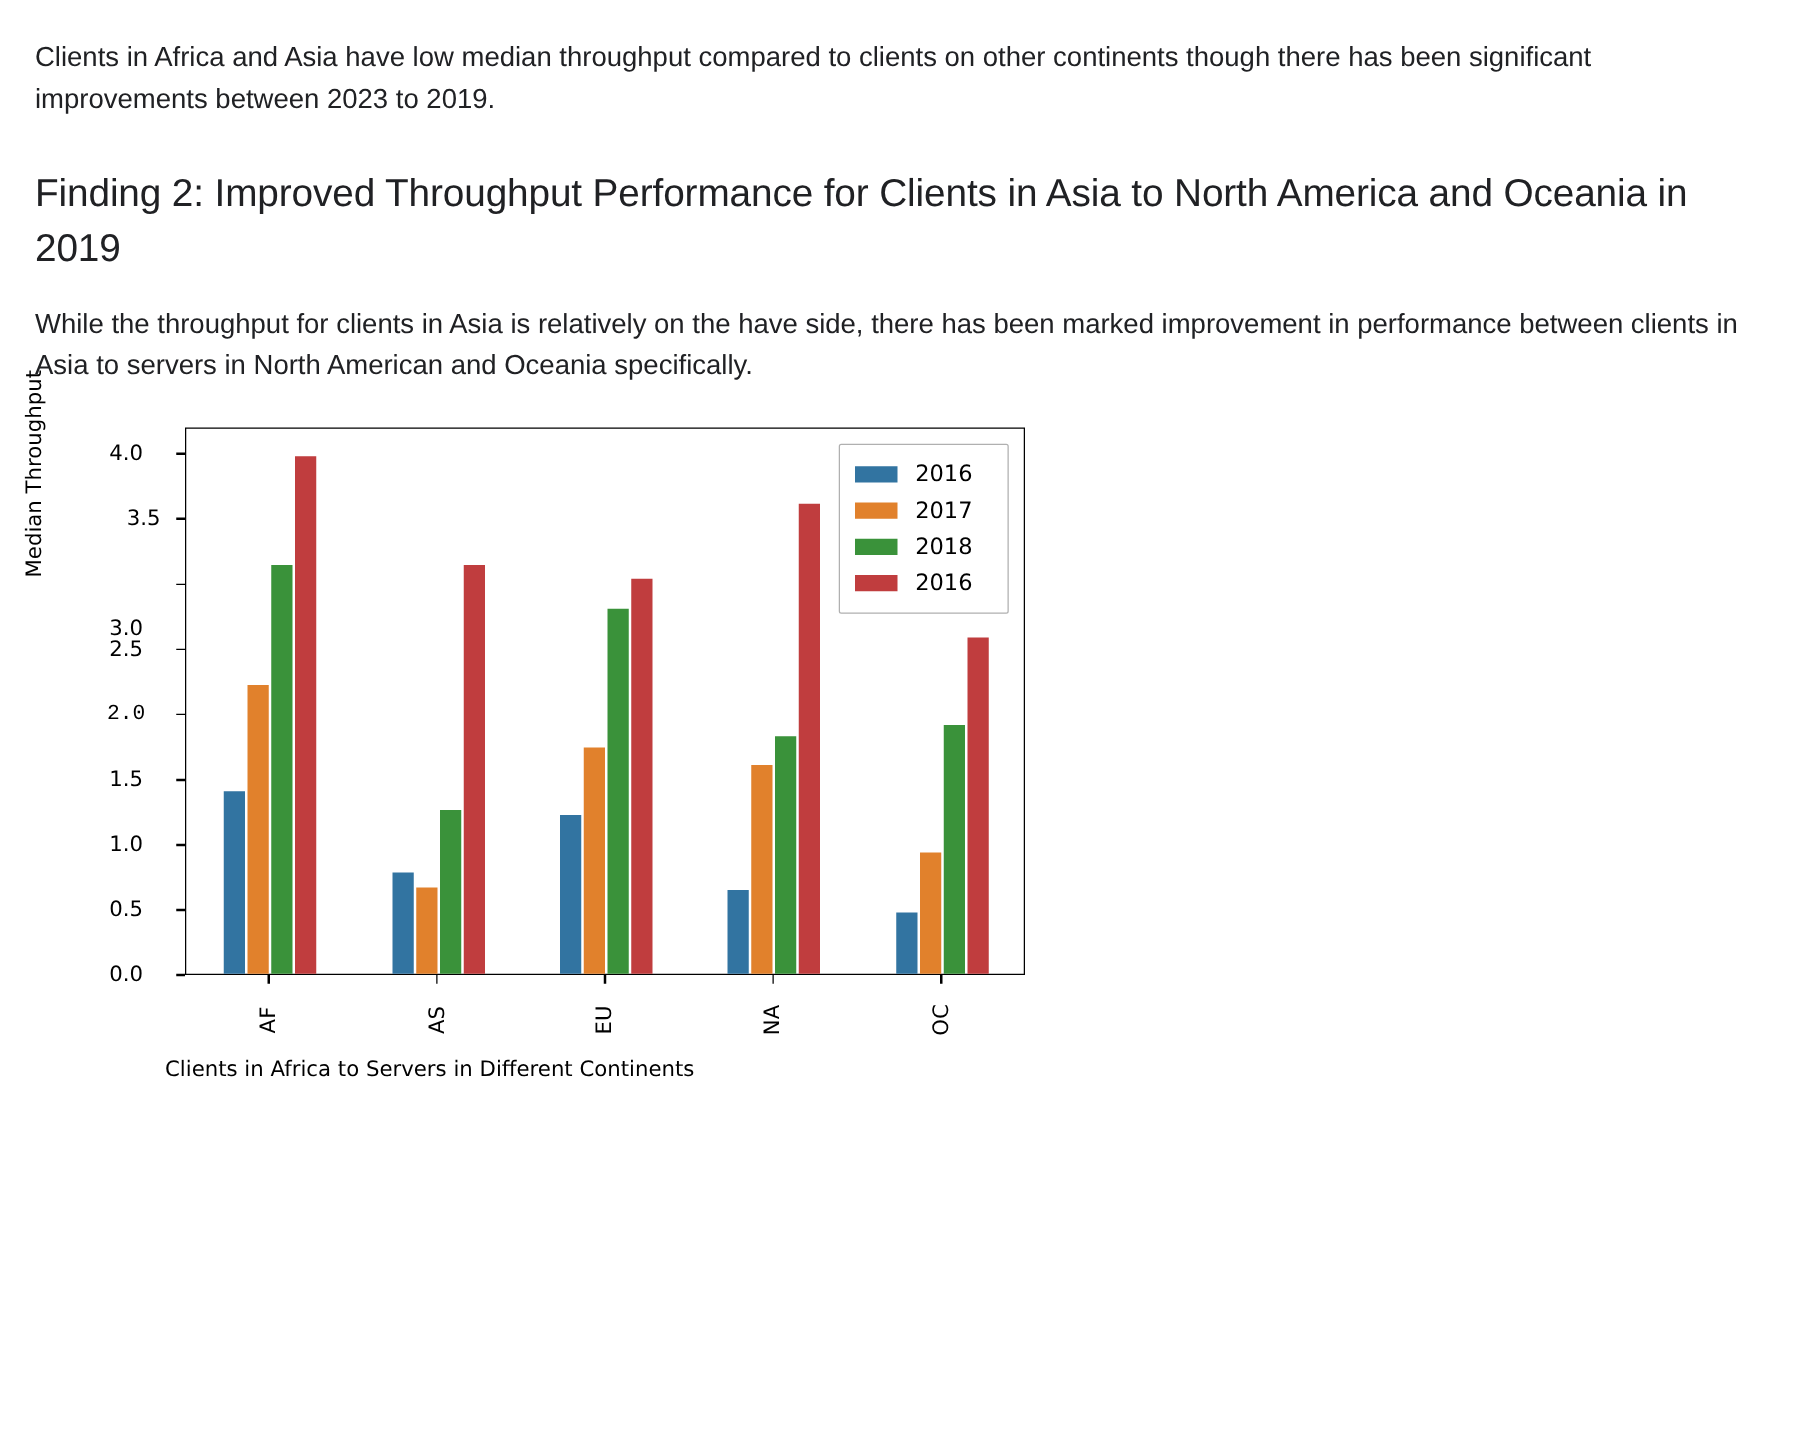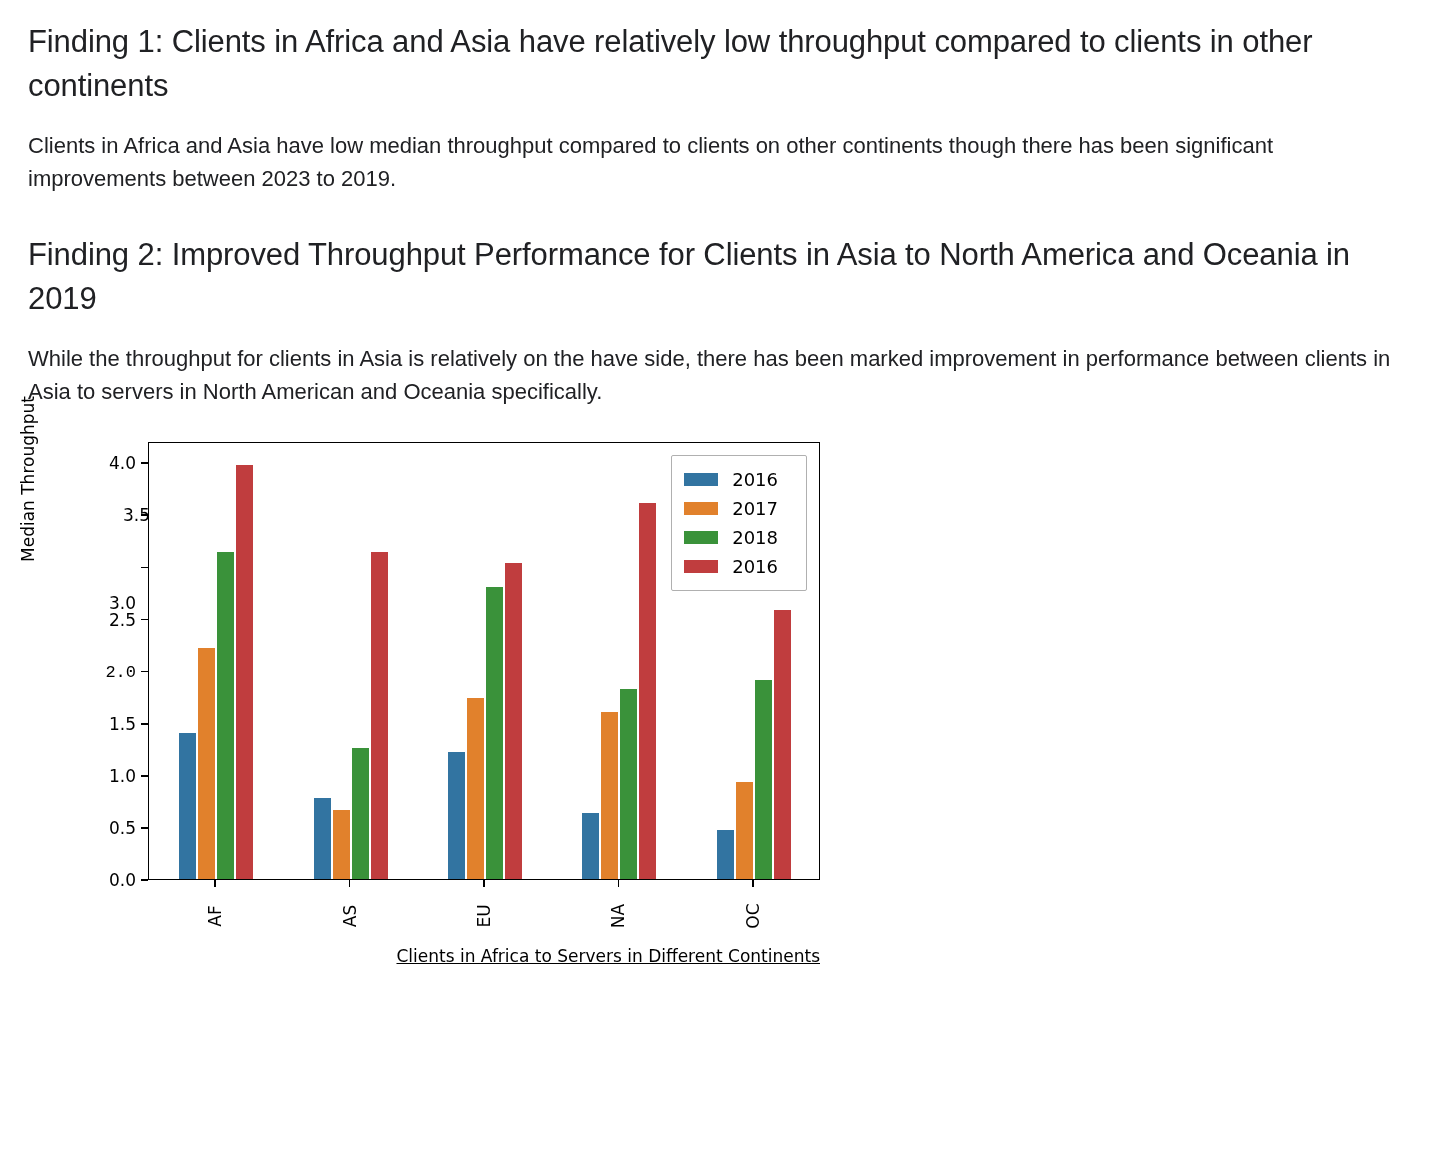--- a/index.html
+++ b/index.html
@@ -60,21 +60,21 @@
     transform-origin: left top;
     font-size: 17px;
     color: #000;
     white-space: nowrap;
     font-family: "DejaVu Sans", sans-serif;
   }
   .ytick {
     position: absolute;
     right: 0;
     width: 70px;
-    text-align: right;
+    text-align: center;
     font-size: 17px;
     color: #000;
     font-family: "DejaVu Sans", sans-serif;
     transform: translateY(-50%);
   }
   .ytick-mark {
     position: absolute;
     width: 7px;
     height: 1.6px;
     background: #000;
@@ -135,21 +135,20 @@
     font-size: 18px;
     color: #000;
     font-family: "DejaVu Sans", sans-serif;
   }
 </style>
 </head>
 <body>
 
 <div class="page">
 
-  <h2 class="finding">Finding 1: Clients in Africa and Asia have relatively low throughput compared to clients in other continents</h2>
   <p class="body-text">Clients in Africa and Asia have low median throughput compared to clients on other continents though there has been significant improvements between 2023 to 2019.</p>
 
   <div class="spacer-2"></div>
 
   <h2 class="finding">Finding 2: Improved Throughput Performance for Clients in Asia to North America and Oceania in 2019</h2>
   <p class="body-text">While the throughput for clients in Asia is relatively on the have side, there has been marked improvement in performance between clients in Asia to servers in North American and Oceania specifically.</p>
 
   <div class="chart-wrap">
     <div class="ylabel">Median Throughput</div>
     <div id="ytick-container">
@@ -219,16 +218,16 @@
         <div class="xtick-label" style="left: 167.2px; top: 464px; width: 40px; text-align: center;">AF</div>
         <div class="xtick-mark" style="left: 320.8px; top: 438px;"></div>
         <div class="xtick-label" style="left: 301.6px; top: 464px; width: 40px; text-align: center;">AS</div>
         <div class="xtick-mark" style="left: 455.2px; top: 438px;"></div>
         <div class="xtick-label" style="left: 436px; top: 464px; width: 40px; text-align: center;">EU</div>
         <div class="xtick-mark" style="left: 589.6px; top: 438px;"></div>
         <div class="xtick-label" style="left: 570.4px; top: 464px; width: 40px; text-align: center;">NA</div>
         <div class="xtick-mark" style="left: 724px; top: 438px;"></div>
         <div class="xtick-label" style="left: 704.8px; top: 464px; width: 40px; text-align: center;">OC</div>
       </div>
-    <div class="xlabel" id="xlabel" style="left: 120px; width: 672px; text-align: right; top: 504px; text-decoration: underline;">Clients in Africa to Servers in Different Continents</div>
+    <div class="xlabel" id="xlabel" style="left: 104px; width: 672px; text-align: left; top: 504px;">Clients in Africa to Servers in Different Continents</div>
   </div>
 
 </div>
 
 </body></html>

